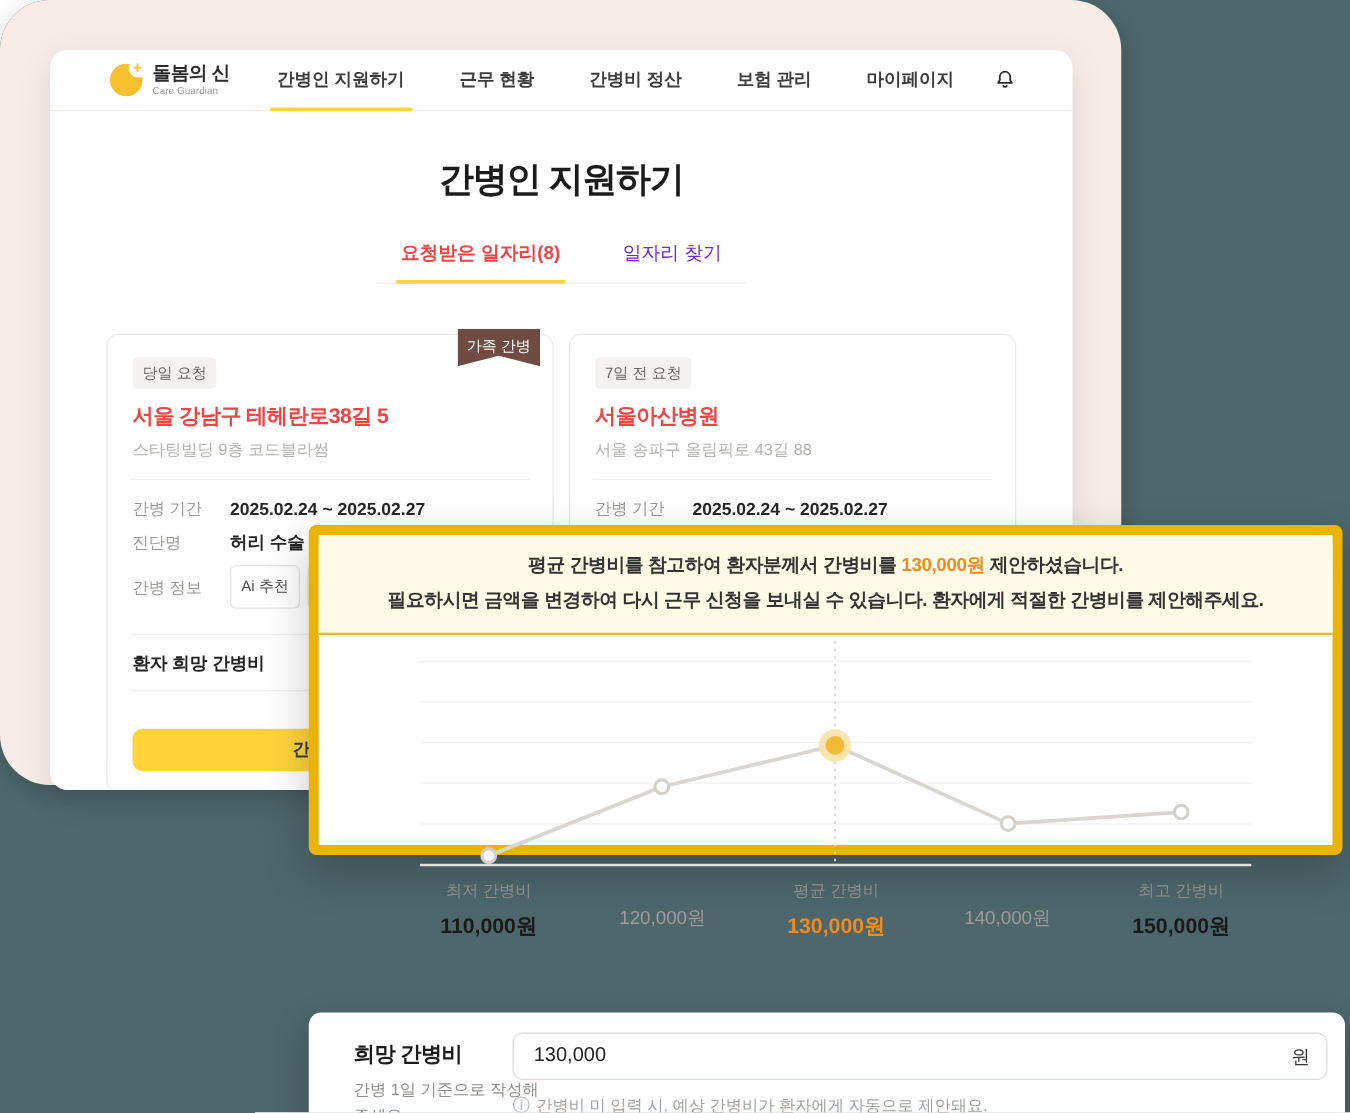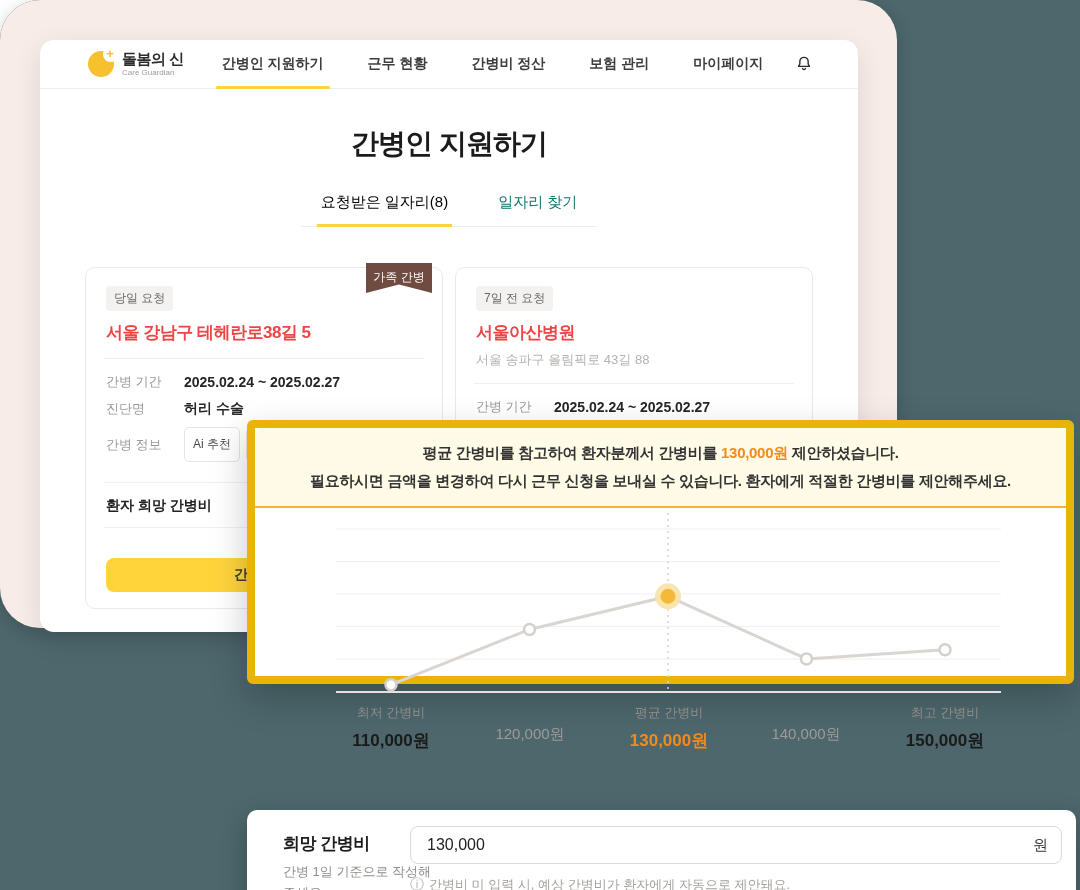--- a/index.html
+++ b/index.html
@@ -19,22 +19,22 @@
   .logo-plus { position:absolute; right:-2px; top:-5px; width:12px; text-align:center; color:#F6C02E; font-weight:bold; font-size:13px; }
   .logo-title { font-size:15px; font-weight:bold; color:#2B2B2B; line-height:1.1; letter-spacing:-0.5px; }
   .logo-sub { font-size:8px; color:#9B9B9B; }
   .nav-items { display:flex; gap:44px; height:49px; }
   .nav-item { display:flex; align-items:center; font-size:14px; font-weight:600; color:#3C3C3C; position:relative; cursor:pointer; white-space:nowrap; }
   .nav-item.active::after { content:""; position:absolute; left:-6px; right:-6px; bottom:0; height:3px; background:#FFD43B; border-radius:2px; }
   .bell { margin-left:auto; display:flex; align-items:center; }
 
   .page-title { text-align:center; margin-top:36px; font-size:28px; font-weight:bold; color:#1B1B1B; letter-spacing:-1px; }
   .tabs { margin:30px auto 0; width:max-content; display:flex; gap:42px; border-bottom:1px solid #EFECEA; padding:0 16px; }
-  .tab { font-size:15px; padding:0 4px 12px; border-bottom:3px solid transparent; margin-bottom:-1px; color:#0f766e; cursor:pointer; }
-  .tab.active { color:#000000; font-weight:normal; border-color:#FFD43B; }
+  .tab { font-size:15px; padding:0 4px 12px; border-bottom:3px solid transparent; margin-bottom:-1px; color:#6d28d9; cursor:pointer; }
+  .tab.active { color:#ef4444; font-weight:bold; border-color:#FFD43B; }
 
   .cards-row { display:flex; gap:12px; padding:0 45px; margin-top:40px; }
   .card { position:relative; width:358px; background:#fff; border:1px solid #ECEAE8; border-radius:10px; padding:18px 20px 16px; }
   .badge { display:inline-block; background:#F4F2F0; color:#6B6865; font-size:12px; padding:4px 8px; border-radius:4px; }
   .card-title { font-size:17px; font-weight:bold; color:#ef4444; margin-top:10px; letter-spacing:-0.5px; }
   .card-sub { font-size:13px; color:#B5B2AF; margin-top:7px; }
   .divider { height:1px; background:#F2F0EE; margin:14px -2px; }
   .info-row { display:flex; align-items:center; margin-top:9px; }
   .info-label { width:78px; font-size:13px; color:#9C9996; }
   .info-value { font-size:14px; font-weight:bold; color:#262626; }
@@ -105,20 +105,21 @@
   <div class="tabs">
     <div class="tab active">요청받은 일자리(8)</div>
     <div class="tab">일자리 찾기</div>
   </div>
 
   <div class="cards-row">
     <div class="card">
       <div class="ribbon">가족 간병</div>
       <span class="badge">당일 요청</span>
       <div class="card-title">서울 강남구 테헤란로38길 5</div>
+      <div class="card-sub">스타팅빌딩 9층 코드블라썸</div>
       <div class="divider"></div>
       <div class="info-row">
           <span class="info-label">간병 기간</span>
           <span class="info-value">2025.02.24 ~ 2025.02.27</span>
         </div>
       <div class="info-row">
           <span class="info-label">진단명</span>
           <span class="info-value">허리 수술</span>
         </div>
       <div class="info-row">

